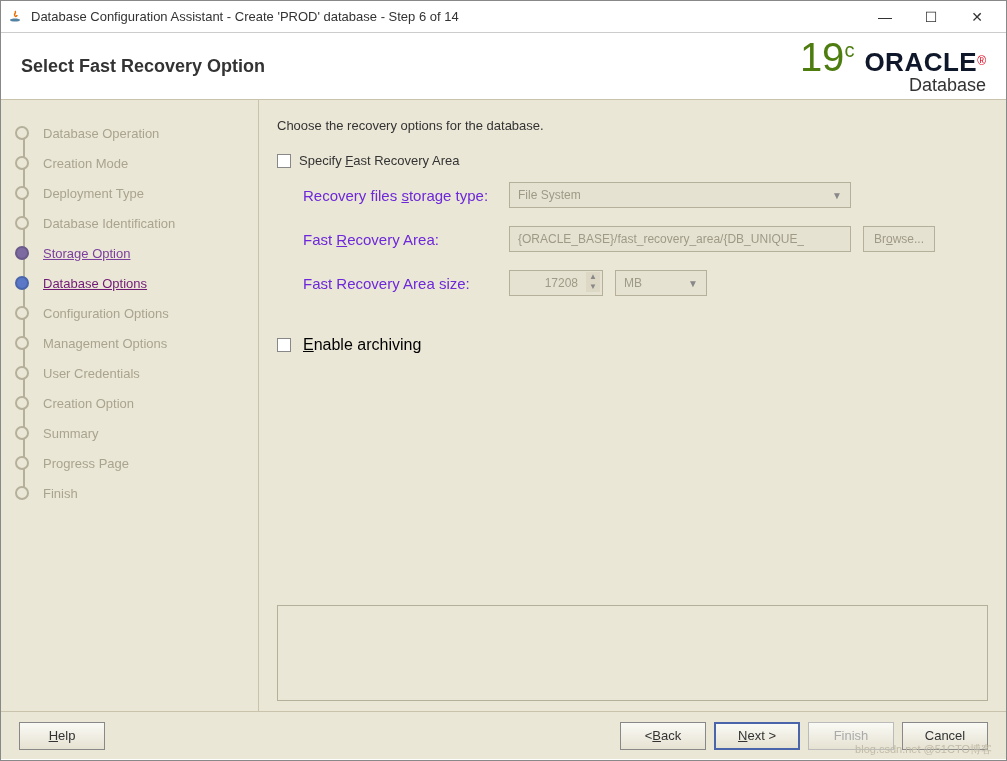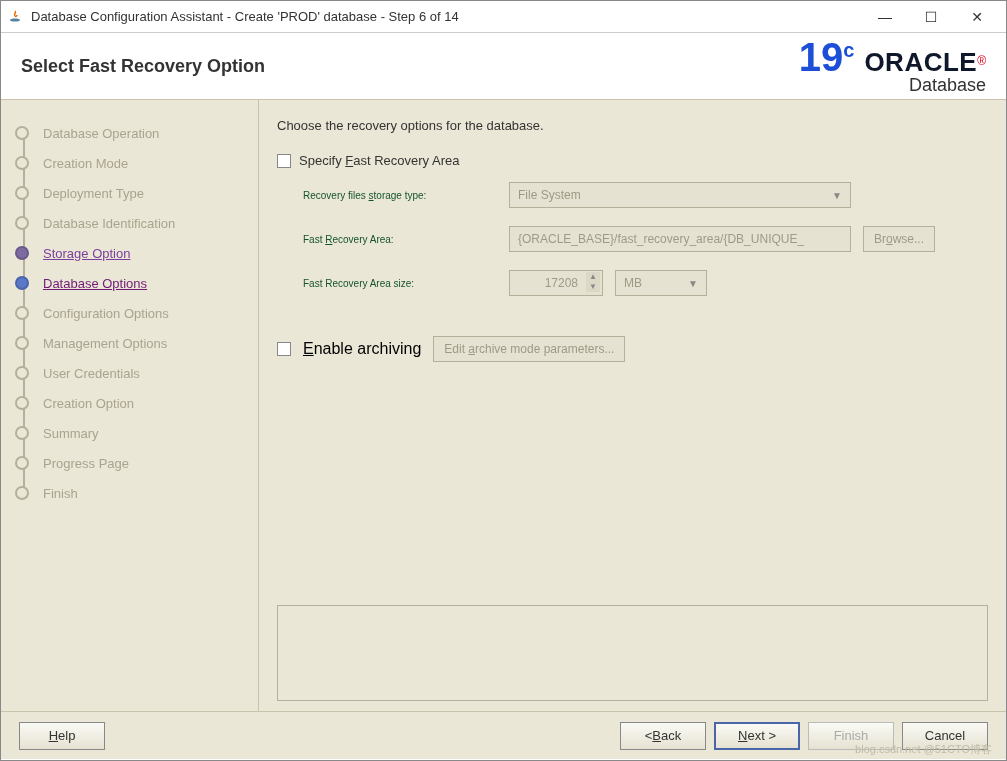--- a/index.html
+++ b/index.html
@@ -64,22 +64,22 @@
       font-weight: bold;
       color: #333;
     }
     .brand {
       display: flex;
       align-items: baseline;
       gap: 10px;
     }
     .version-box {
       font-size: 40px;
-      font-weight: 700;
-      color: #1d4ed8;
+      font-weight: 400;
+      color: #4d7c0f;
       line-height: 1;
     }
     .version-box .c {
       font-size: 20px;
       vertical-align: super;
     }
     .oracle-text .oracle {
       font-size: 26px;
       font-weight: 900;
       color: #0f172a;
@@ -180,22 +180,22 @@
     .form-section {
       padding: 14px 0 10px 26px;
     }
     .form-row {
       display: flex;
       align-items: center;
       margin-bottom: 18px;
     }
     .form-label {
       width: 206px;
-      font-size: 10px;
-      color: #14532d;
+      font-size: 15px;
+      color: #6d28d9;
     }
     .select-box, .text-input {
       border: 1px solid #b5b09a;
       background: #e6e2d2;
       height: 26px;
       font-size: 12px;
       color: #9e9a86;
       padding: 4px 8px;
       display: flex;
       align-items: center;
@@ -425,23 +425,20 @@
         <div class="select-box unit-select">
           <span>MB</span>
           <span class="dropdown-arrow">▼</span>
         </div>
       </div>
     </div>
 
     <div class="archive-row">
       <span class="chk"></span>
       <span><span class="underline-key">E</span>nable archiving</span>
-      <div class="edit-params-btn">
-        <span>Edit <span class="underline-key">a</span>rchive mode parameters...</span>
-      </div>
     </div>
 
     <div class="msg-area"></div>
   </div>
 </div>
 
 <div class="footer" style="position:relative;">
   <button class="nav-btn"><span class="underline-key">H</span>elp</button>
   <div class="footer-spacer"></div>
   <button class="nav-btn">&lt; <span class="underline-key">B</span>ack</button>

